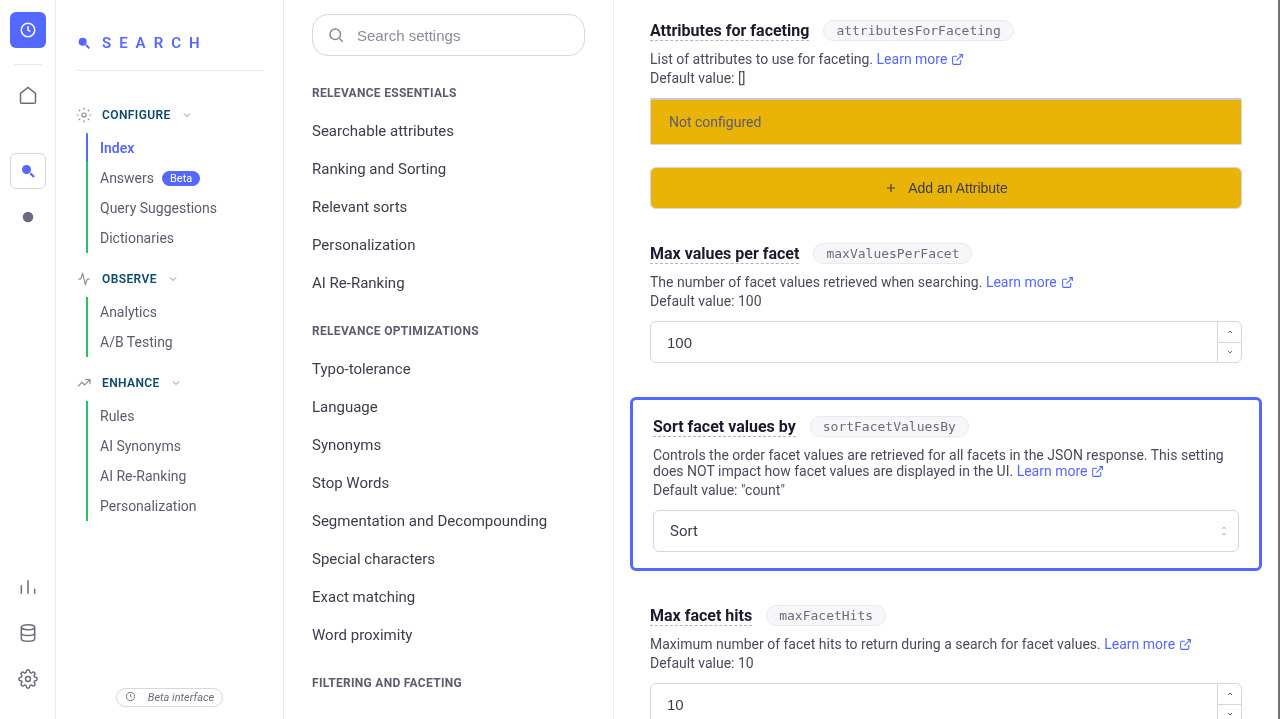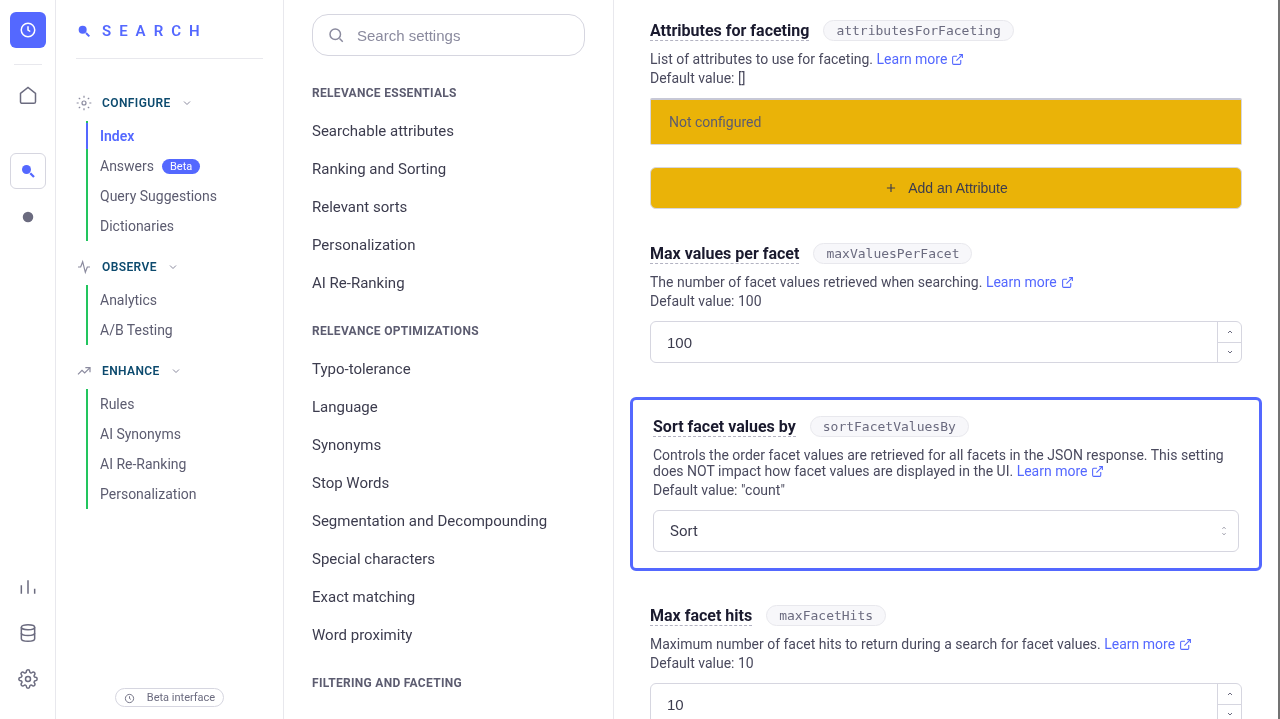--- a/index.html
+++ b/index.html
@@ -42,21 +42,21 @@
     .icon-rail .rail-btn.active-box {
       border: 1px solid #d6d6e0;
     }
     .rail-divider { height: 1px; width: 28px; background: #e8e8ed; margin: 6px 0 12px; }
     .rail-bottom { margin-top: auto; display: flex; flex-direction: column; align-items: center; }
 
     
     .sidebar {
       width: 228px;
       border-right: 1px solid #e8e8ed;
-      padding: 22px 20px 12px;
+      padding: 34px 20px 12px;
       display: flex;
       flex-direction: column;
       position: relative;
     }
     .sidebar-brand {
       display: flex;
       align-items: center;
       gap: 10px;
       color: #5468ff;
       font-weight: 600;
@@ -120,22 +120,23 @@
 
     .beta-interface {
       margin-top: auto;
       align-self: center;
       font-size: 11px;
       color: #6b6b7f;
       border: 1px solid #d6d6e0;
       border-radius: 10px;
       padding: 2px 8px;
       display: flex;
-      align-items: flex-end;
+      align-items: flex-start;
       gap: 12px;
+      font-style: italic;
     }
 
     
     .mid-panel {
       width: 330px;
       padding: 14px 28px 0 28px;
       border-right: 1px solid #e8e8ed;
       overflow-y: hidden;
     }
     .search-wrap {

